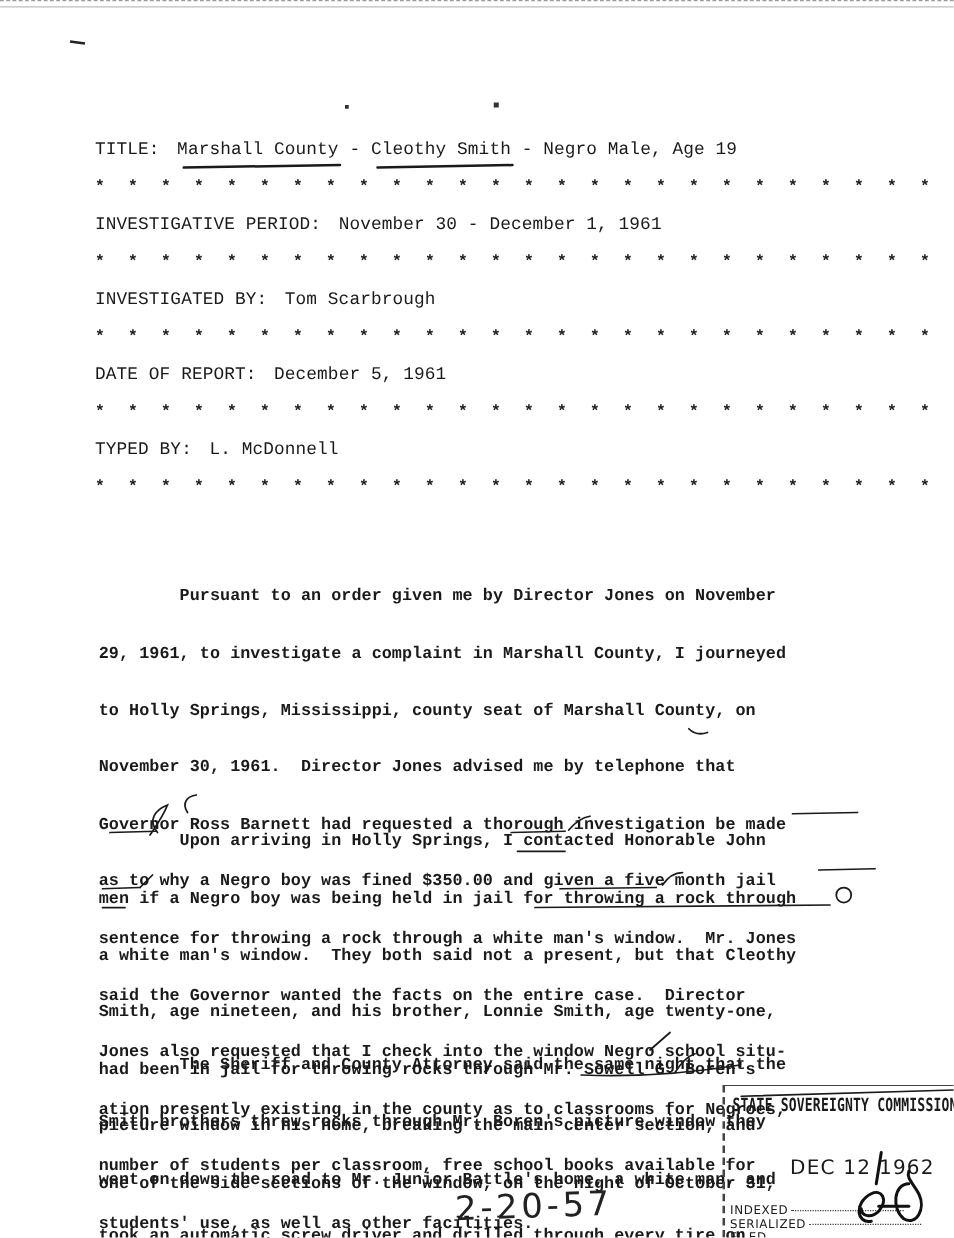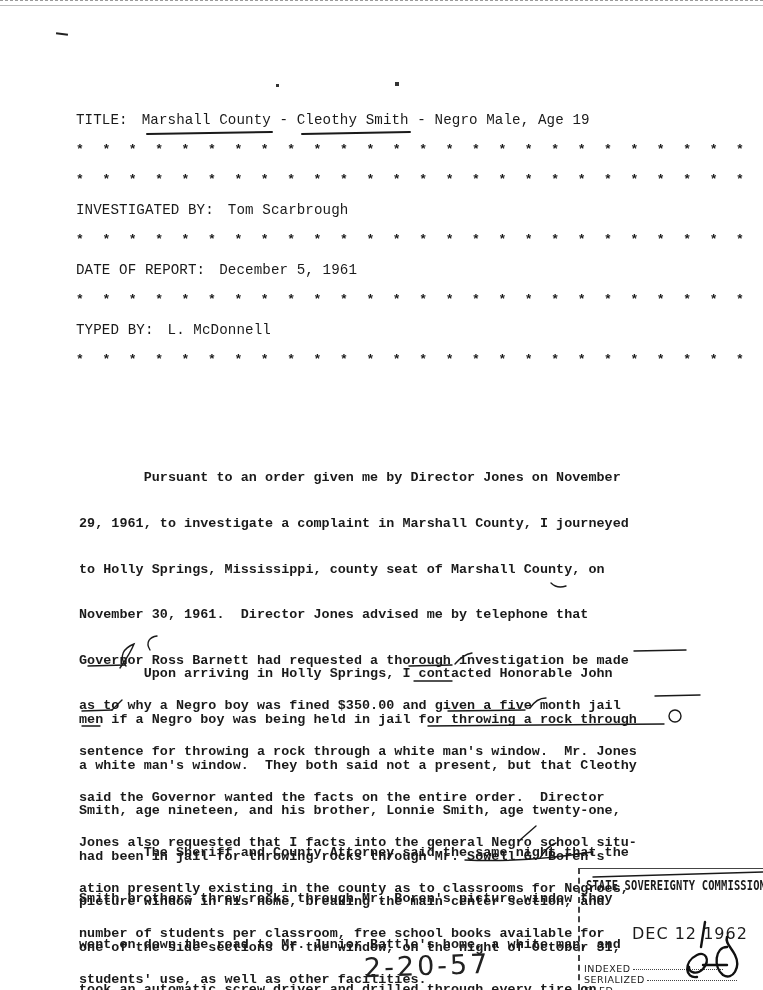--- a/index.html
+++ b/index.html
@@ -150,42 +150,43 @@
 
 <div class="top-edge"></div>
 <div class="margin-mark"></div>
 <div class="speck" style="left:276px;top:84px;"></div>
 <div class="speck" style="left:395px;top:82px;width:4px;height:4px;"></div>
 
 <div class="header-block">
   <div class="hdr-line"><span class="hdr-label">TITLE:</span><span class="ul ul-hand">Marshall County</span><span> - </span><span class="ul ul-hand">Cleothy Smith</span><span> - Negro Male, Age 19</span></div>
   <div class="stars">* * * * * * * * * * * * * * * * * * * * * * * * * * * * * * * * * *</div>
 
+  <div class="hdr-line"><span class="hdr-label">INVESTIGATIVE PERIOD:</span><span>November 30 - December 1, 1961</span></div>
   <div class="stars">* * * * * * * * * * * * * * * * * * * * * * * * * * * * * * * * * *</div>
 
   <div class="hdr-line"><span class="hdr-label">INVESTIGATED BY:</span><span>Tom Scarbrough</span></div>
   <div class="stars">* * * * * * * * * * * * * * * * * * * * * * * * * * * * * * * * * *</div>
 
   <div class="hdr-line"><span class="hdr-label">DATE OF REPORT:</span><span>December 5, 1961</span></div>
   <div class="stars">* * * * * * * * * * * * * * * * * * * * * * * * * * * * * * * * * *</div>
 
   <div class="hdr-line"><span class="hdr-label">TYPED BY:</span><span>L. McDonnell</span></div>
   <div class="stars">* * * * * * * * * * * * * * * * * * * * * * * * * * * * * * * * * *</div>
 </div>
 
 <div class="body-text" id="para1">
   <span class="para-line">        Pursuant to an order given me by Director Jones on November</span>
   <span class="para-line">29, 1961, to investigate a complaint in Marshall County, I journeyed</span>
   <span class="para-line">to Holly Springs, Mississippi, county seat of Marshall County, on</span>
   <span class="para-line">November 30, 1961.  Director Jones advised me by telephone that</span>
   <span class="para-line">Governor Ross Barnett had requested a thorough investigation be made</span>
   <span class="para-line">as to why a Negro boy was fined $350.00 and given a five month jail</span>
   <span class="para-line">sentence for throwing a rock through a white man's window.  Mr. Jones</span>
-  <span class="para-line">said the Governor wanted the facts on the entire order.  Director</span>
-  <span class="para-line">Jones also requested that I facts into the general Negro school situ-</span>
+  <span class="para-line">said the Governor wanted the facts on the entire case.  Director</span>
+  <span class="para-line">Jones also requested that I check into the window Negro school situ-</span>
   <span class="para-line">ation presently existing in the county as to classrooms for Negroes,</span>
   <span class="para-line">number of students per classroom, free school books available for</span>
   <span class="para-line">students' use, as well as other facilities.</span>
 </div>
 
 <div class="body-text" id="para2">
   <span class="para-line">        Upon arriving in Holly Springs, I contacted Honorable John</span>
   <span class="para-line">men if a Negro boy was being held in jail for throwing a rock through</span>
   <span class="para-line">a white man's window.  They both said not a present, but that Cleothy</span>
   <span class="para-line">Smith, age nineteen, and his brother, Lonnie Smith, age twenty-one,</span>

